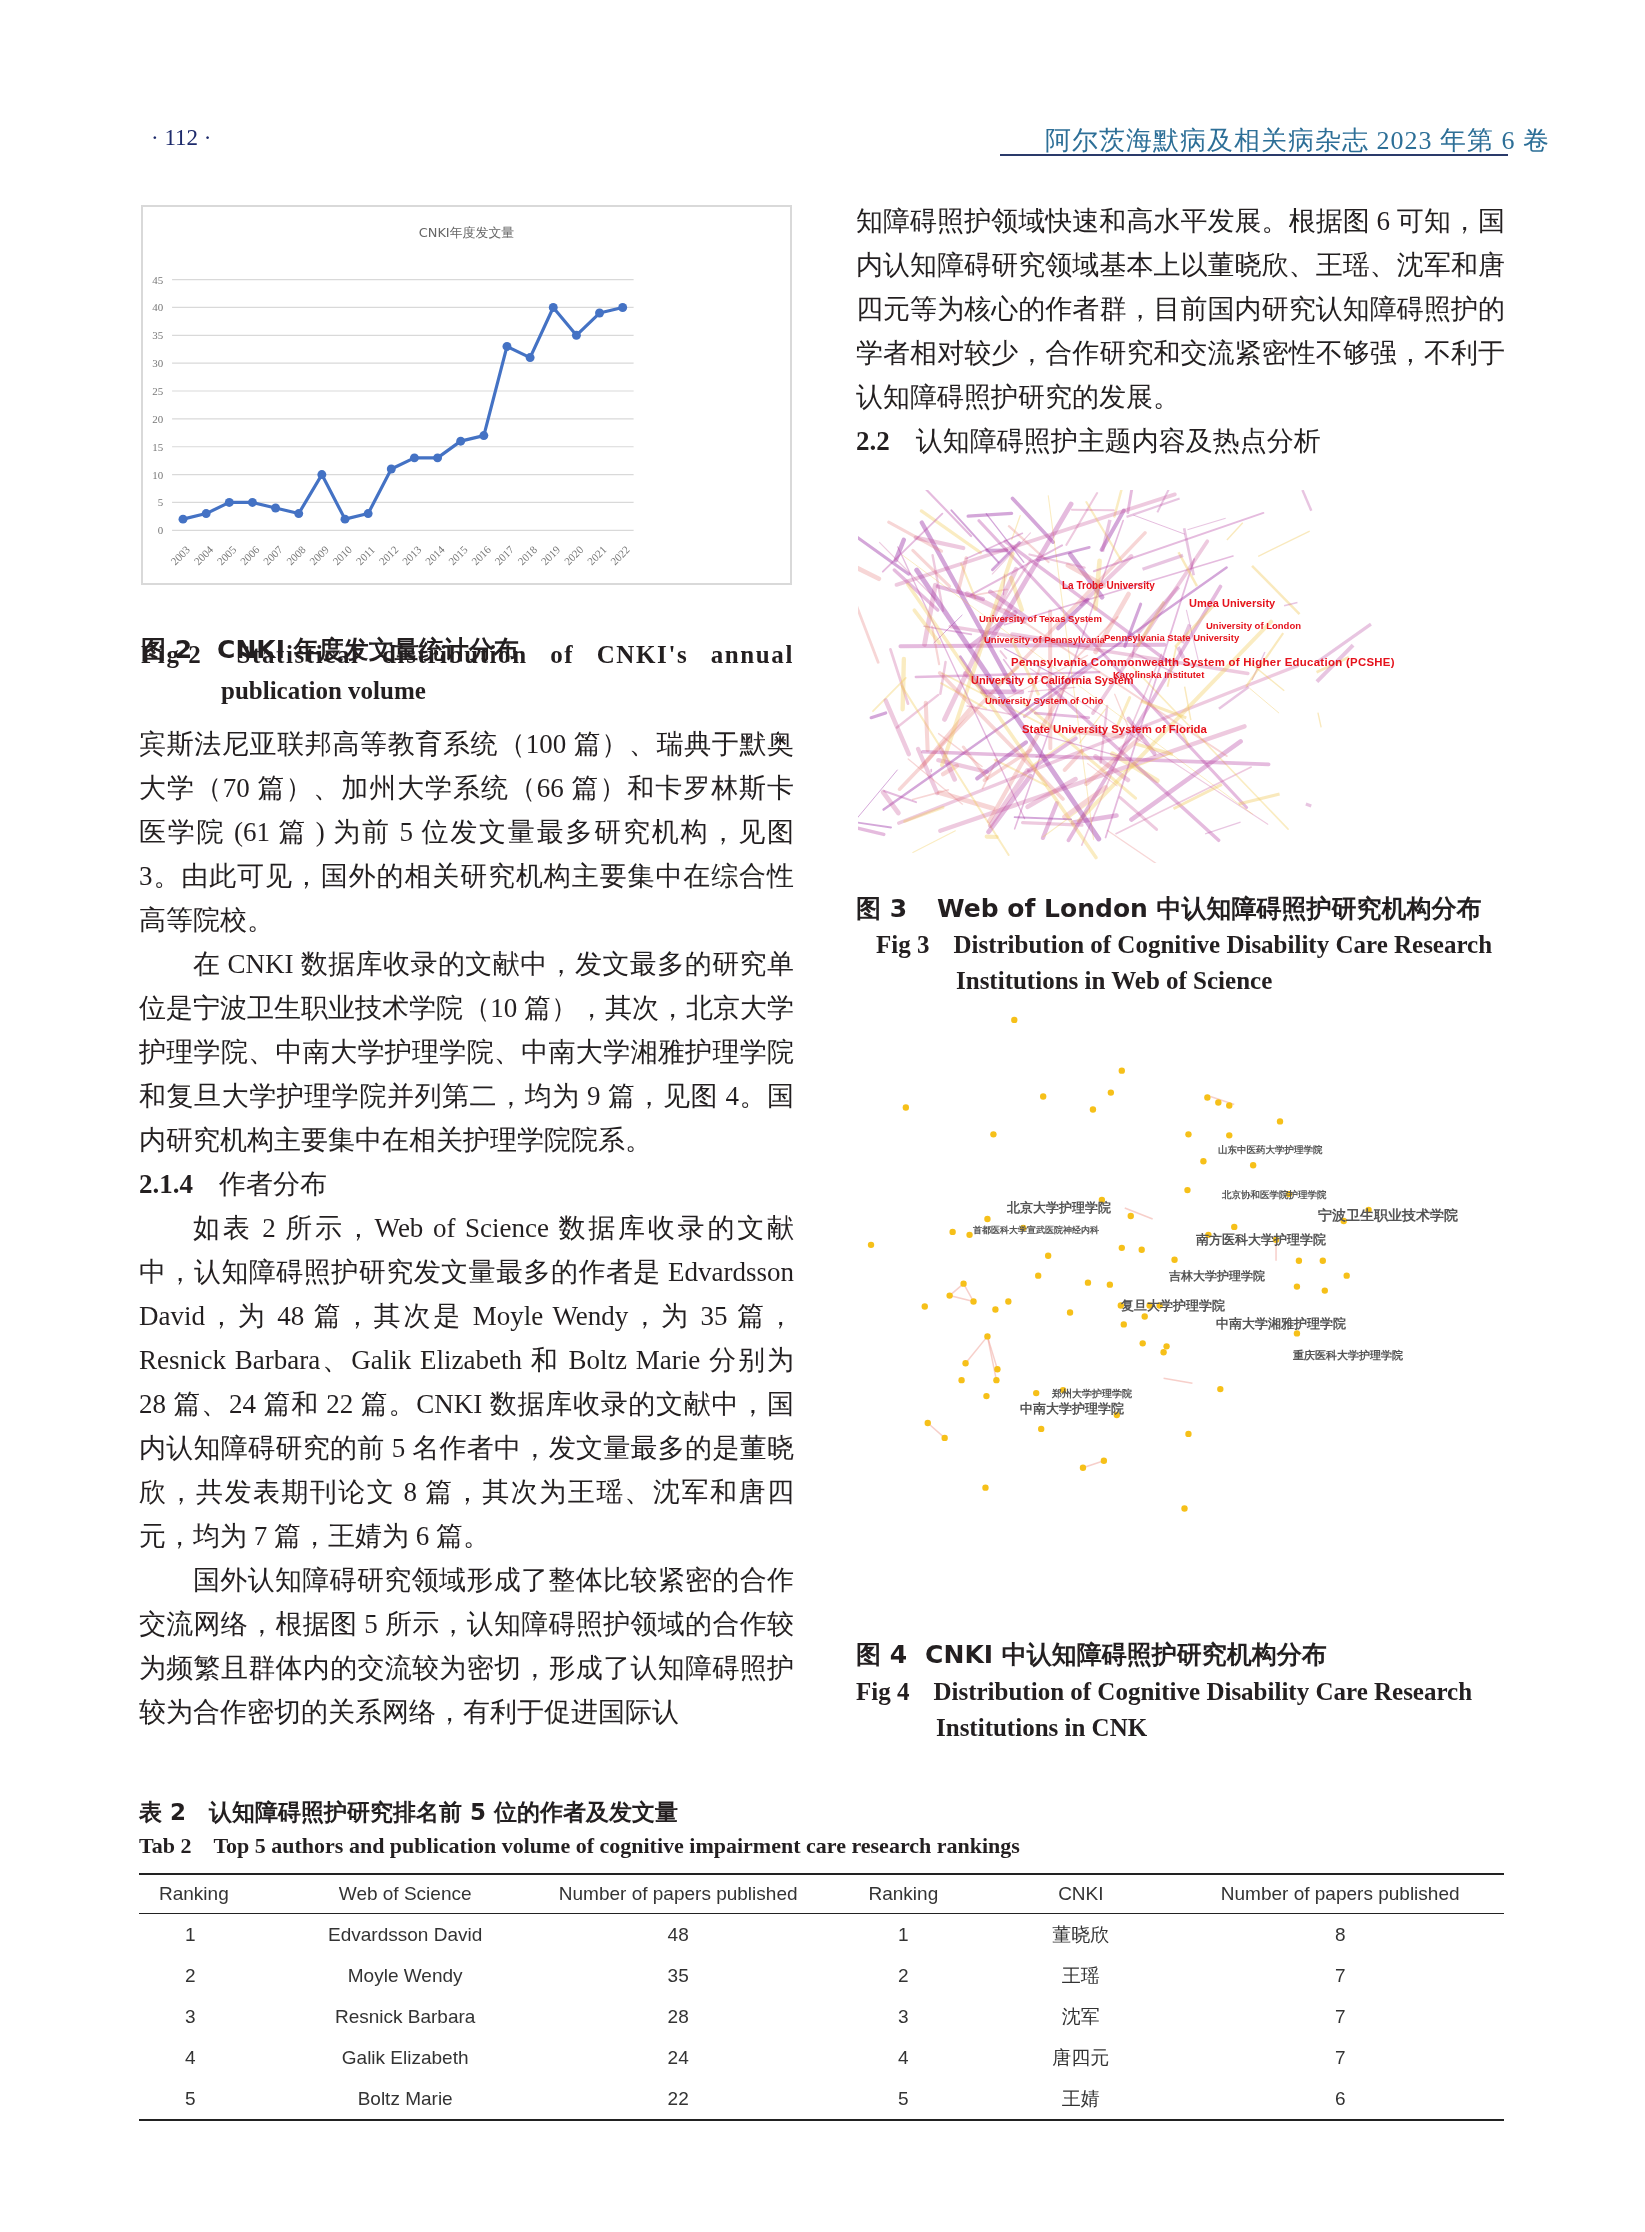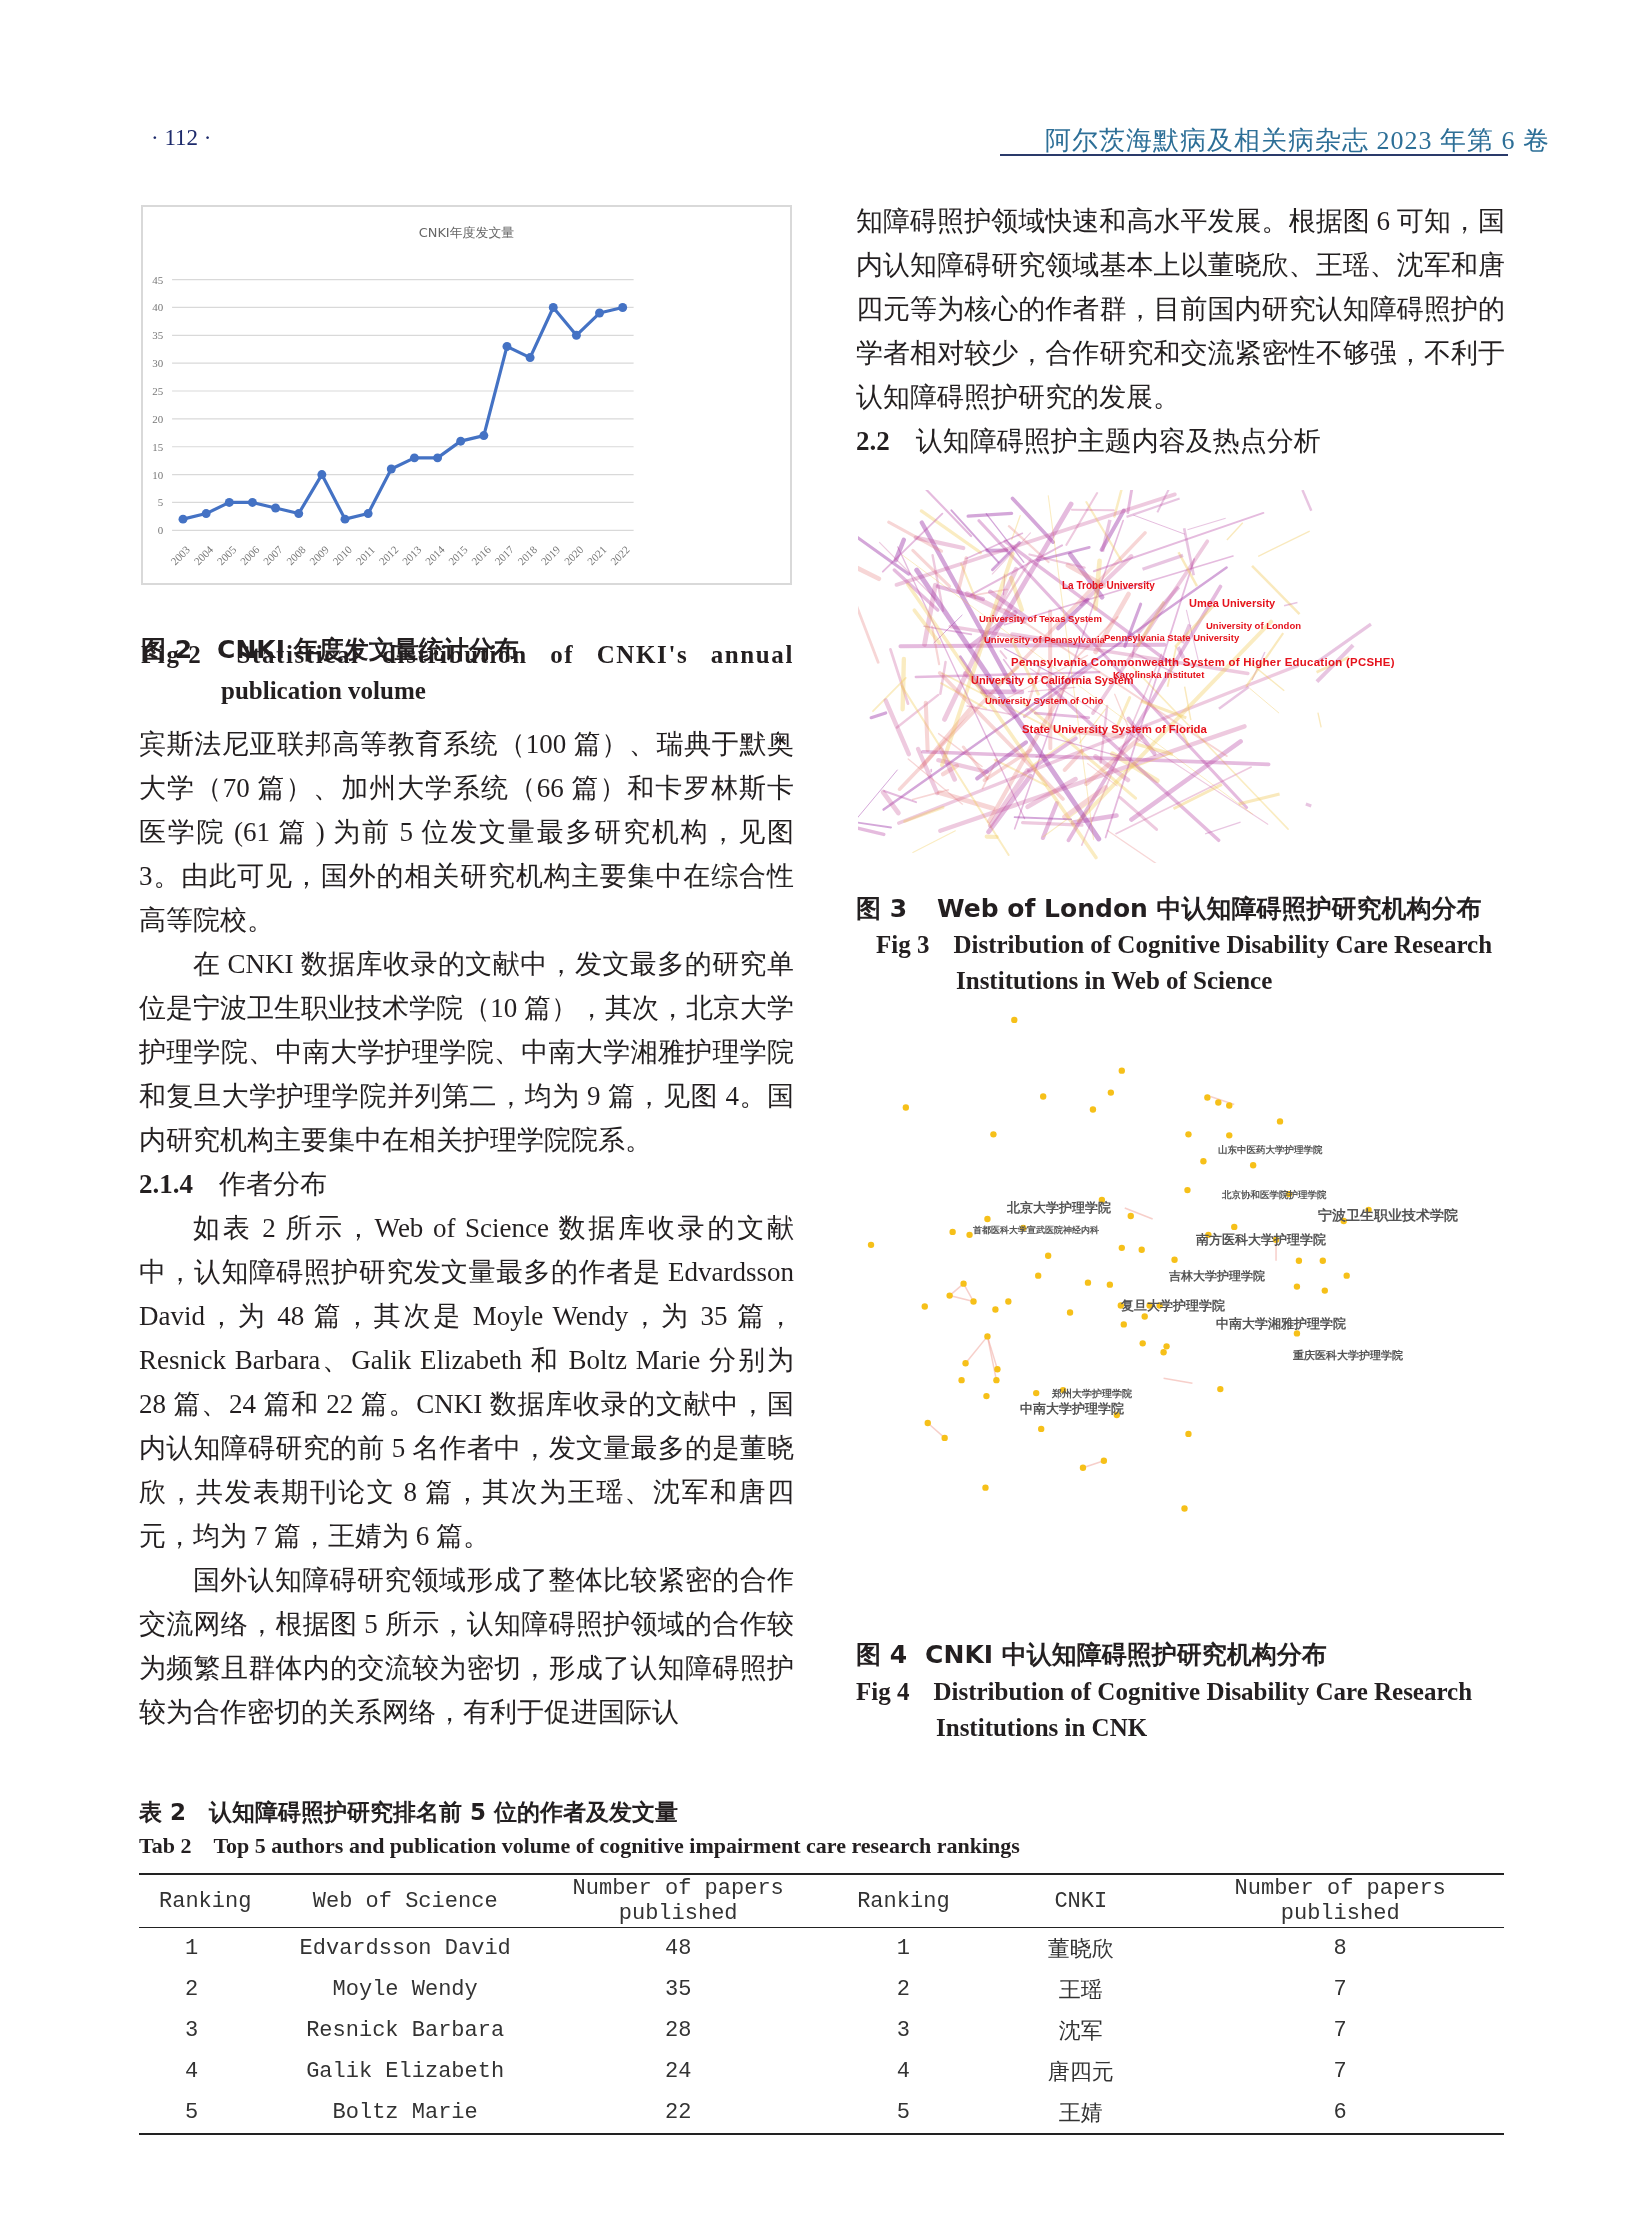--- a/index.html
+++ b/index.html
@@ -24,21 +24,21 @@
   .cap-en .hang { display: block; padding-left: 80px; }
   .section { font-size: 27px; }
   .section b { font-weight: bold; margin-right: 26px; }
 
   .net { left: 858px; top: 490px; width: 647px; height: 373px; }
   .net2 { left: 858px; top: 1005px; width: 647px; height: 612px; }
   .net-label { position: absolute; white-space: nowrap; color: #e5121c; font-family: "Liberation Sans", sans-serif; font-weight: bold; }
   .cn-label { position: absolute; white-space: nowrap; color: #555; font-family: "DejaVu Sans", sans-serif; font-weight: bold; }
 
   table.t2 { position: absolute; left: 139px; top: 1873px; width: 1365px; border-collapse: collapse;
-             font-family: Liberation Mono, monospace; font-size: 22px; color: #333; }
+             font-family: Liberation Sans, sans-serif; font-size: 19px; color: #333; }
   table.t2 th { font-weight: normal; height: 36px; border-top: 2px solid #222; border-bottom: 1.5px solid #222; }
   table.t2 td { height: 39px; text-align: center; }
   table.t2 tr:last-child td { border-bottom: 2px solid #222; }
 </style>
 </head>
 <body>
 
 <div class="abs header-left">· 112 ·</div>
 <div class="abs header-right">阿尔茨海默病及相关病杂志 2023 年第 6 卷</div>
 <div class="abs header-rule"></div>

